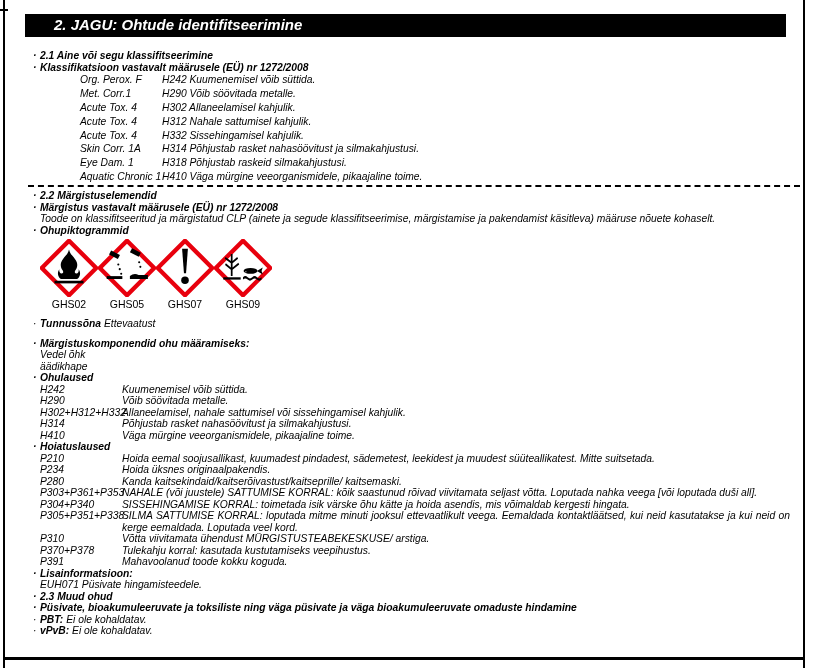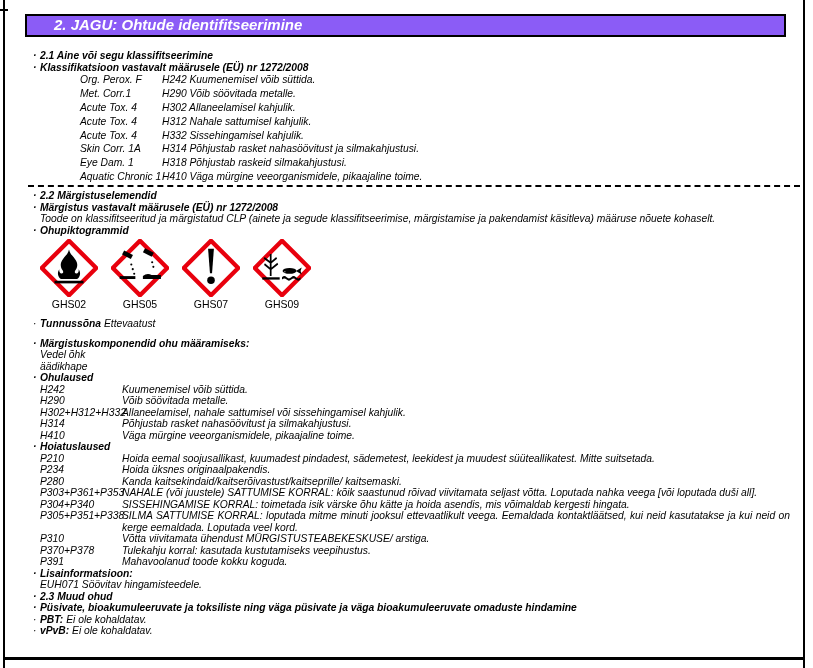--- a/index.html
+++ b/index.html
@@ -15,21 +15,21 @@
 
   
   .frame-left   { position:absolute; left:3px;  top:0;    width:2px;  height:668px; background:#000; }
   .frame-right  { position:absolute; left:803px;top:0;    width:2px;  height:668px; background:#000; }
   .frame-bottom { position:absolute; left:3px;  top:657px; width:802px; height:3px;  background:#000; }
   .frame-tick   { position:absolute; left:0;    top:9px;  width:8px;  height:2px;  background:#000; }
 
   
   .section-bar {
     position:absolute; left:25px; top:14px; width:761px; height:23px;
-    background:#8b5cf6; border:2px solid #000;
+    background:#000000; border:2px solid #000;
     color:#fff; font-weight:bold; font-size:15px; line-height:18px;
     padding-left:27px; white-space:nowrap;
   }
 
   .content {
     position:absolute; left:40px; top:44px; width:750px;
     font-size:10.3px; line-height:11.5px;
   }
   .line { position:relative; }
   .bold { font-weight:bold; }
@@ -40,21 +40,21 @@
   .c1 { flex:none; width:82px; }
   .c2 { flex:1; }
   .cls-rows { margin-top:1px;margin-left:40px; }
   .cls-row { margin-bottom:2.4px; }
 
   .divider {
     border-top:2px dashed #000;
     margin:2px 0 3px -12px; width:772px; height:0;
   }
 
-  .pict-row { display:flex; gap:13px; margin-top:3px; }
+  .pict-row { display:flex; margin-top:3px; }
   .pict-box { width:58px; text-align:center; }
   .pict { width:58px; height:58px; display:block; }
   .pict .dia { fill:#fff; stroke:#E8000D; stroke-width:7.5; }
   .pict-label { font-style:normal; font-size:10.5px; line-height:11px; margin-top:2px; }
 
   .signal-line { margin-top:8px; }
   .comp-heading { margin-top:8px; }
 
   .p-rows .c2 { text-align:justify; }
 
@@ -268,21 +268,21 @@
           <span class="c2">Tulekahju korral: kasutada kustutamiseks veepihustus.</span>
         </div>
 
         <div class="row">
           <span class="c1">P391</span>
           <span class="c2">Mahavoolanud toode kokku koguda.</span>
         </div>
       </div>
 
     <div class="line bold bulleted">Lisainformatsioon:</div>
-    <div class="line">EUH071 Söövitav hingamisteedele.</div>
+    <div class="line">EUH071 Püsivate hingamisteedele.</div>
 
     <div class="line bold bulleted">2.3 Muud ohud</div>
     <div class="line bold bulleted">Püsivate, bioakumuleeruvate ja toksiliste ning väga püsivate ja väga bioakumuleeruvate omaduste hindamine</div>
     <div class="line bulleted">
       <span class="bold">PBT:</span><span class="sp"> </span><span>Ei ole kohaldatav.</span>
     </div>
     <div class="line bulleted">
       <span class="bold">vPvB:</span><span class="sp"> </span><span>Ei ole kohaldatav.</span>
     </div>
 

